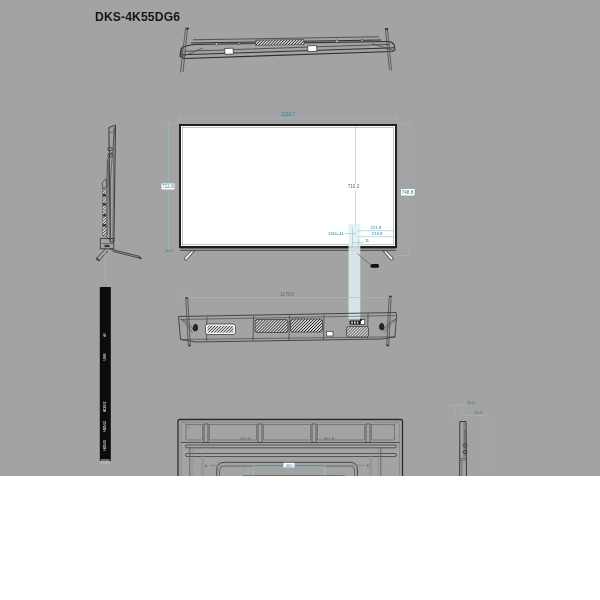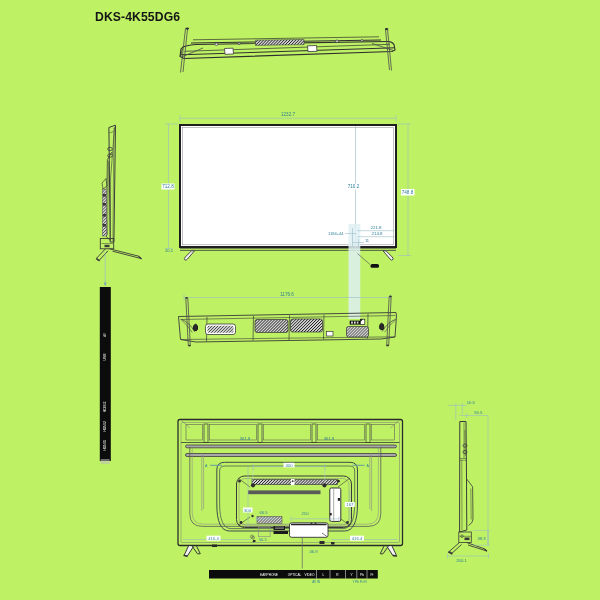--- a/index.html
+++ b/index.html
@@ -1,16 +1,16 @@
 <!DOCTYPE html>
 <html><head>
 <meta charset="utf-8">
 <style>
   html,body{margin:0;padding:0;background:#ffffff;}
-  .page{width:600px;height:600px;position:relative;background:#bef264;overflow:hidden;}
+  .page{width:600px;height:476px;position:relative;background:#a3a3a3;overflow:hidden;}
   svg{position:absolute;top:0;left:0;}
   text{font-family:"Liberation Sans",sans-serif;}
 </style>
 </head>
 <body>
 <div class="page">
 <svg width="600" height="600" viewBox="0 0 600 600">
 <defs>
   <pattern id="hatch" width="2.1" height="2.1" patternUnits="userSpaceOnUse" patternTransform="rotate(45)">
     <rect width="2.1" height="2.1" fill="#d8d8d8"></rect>

